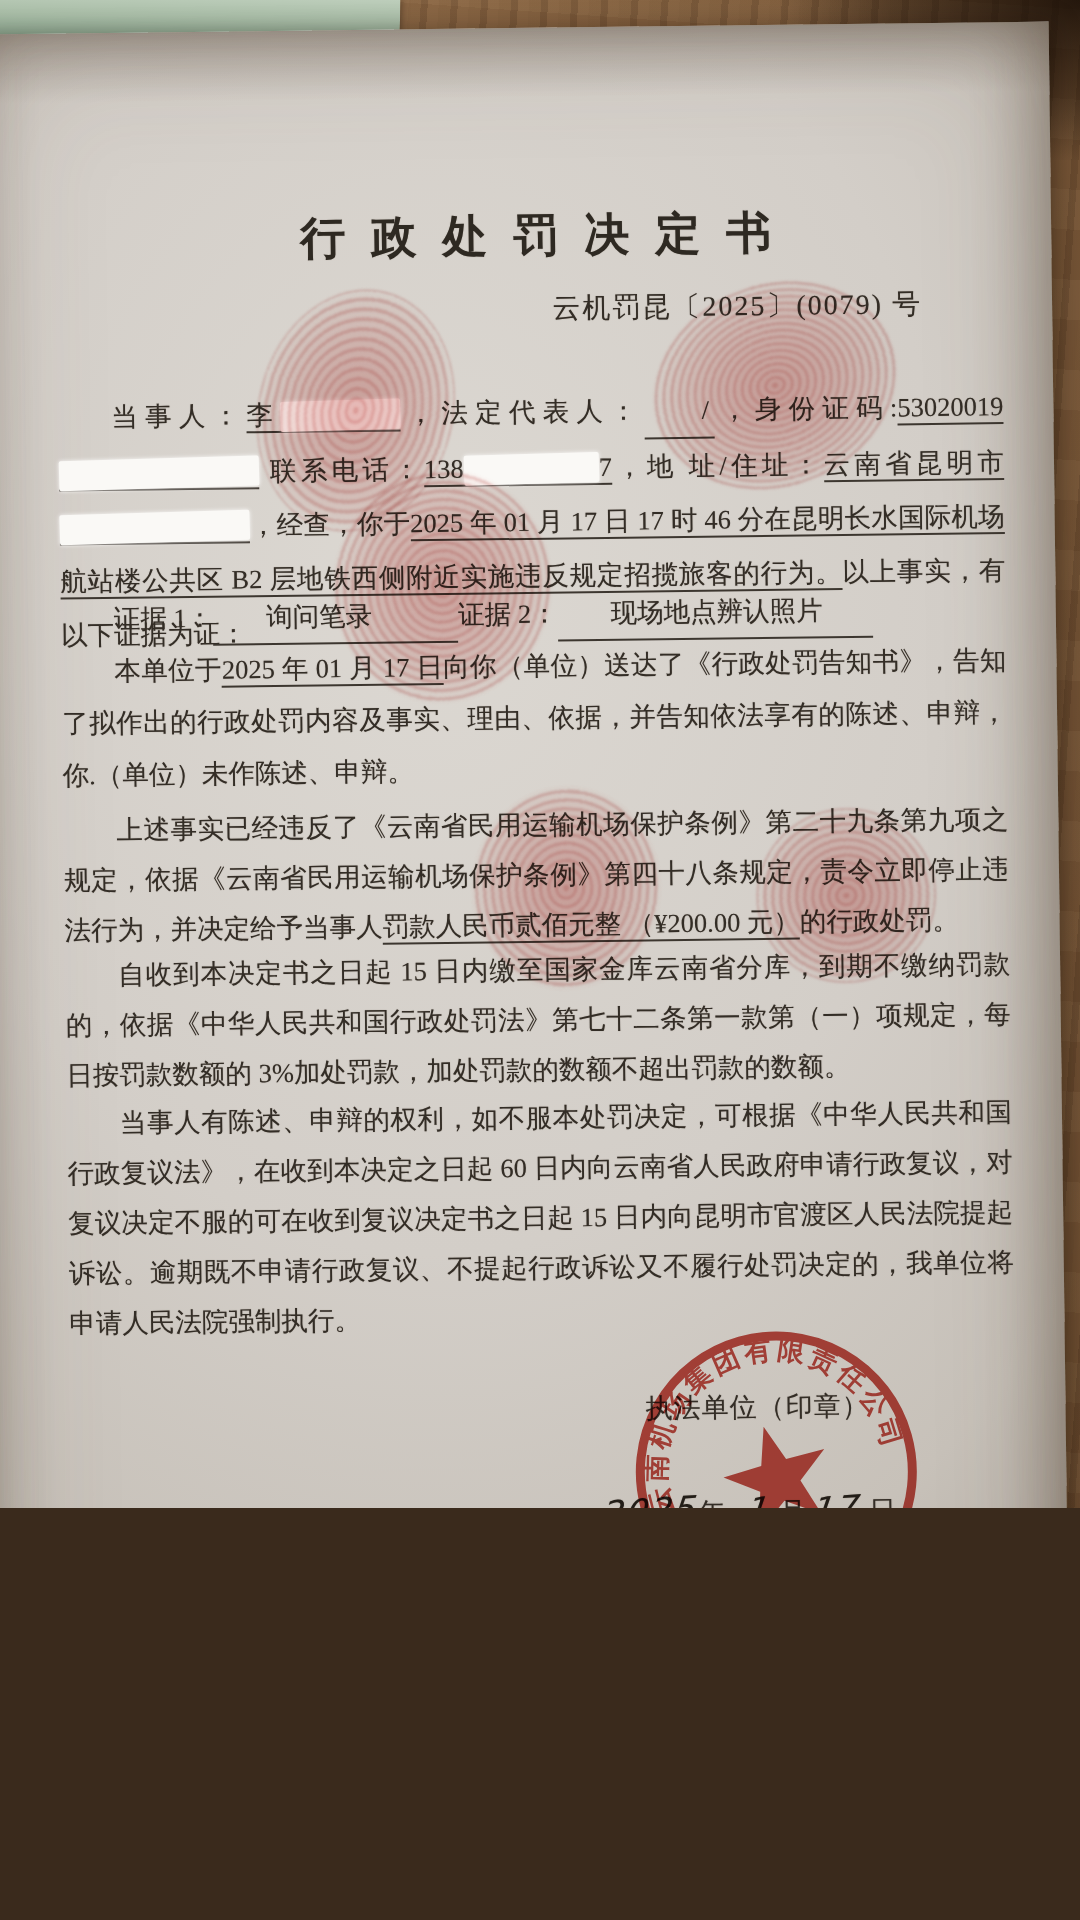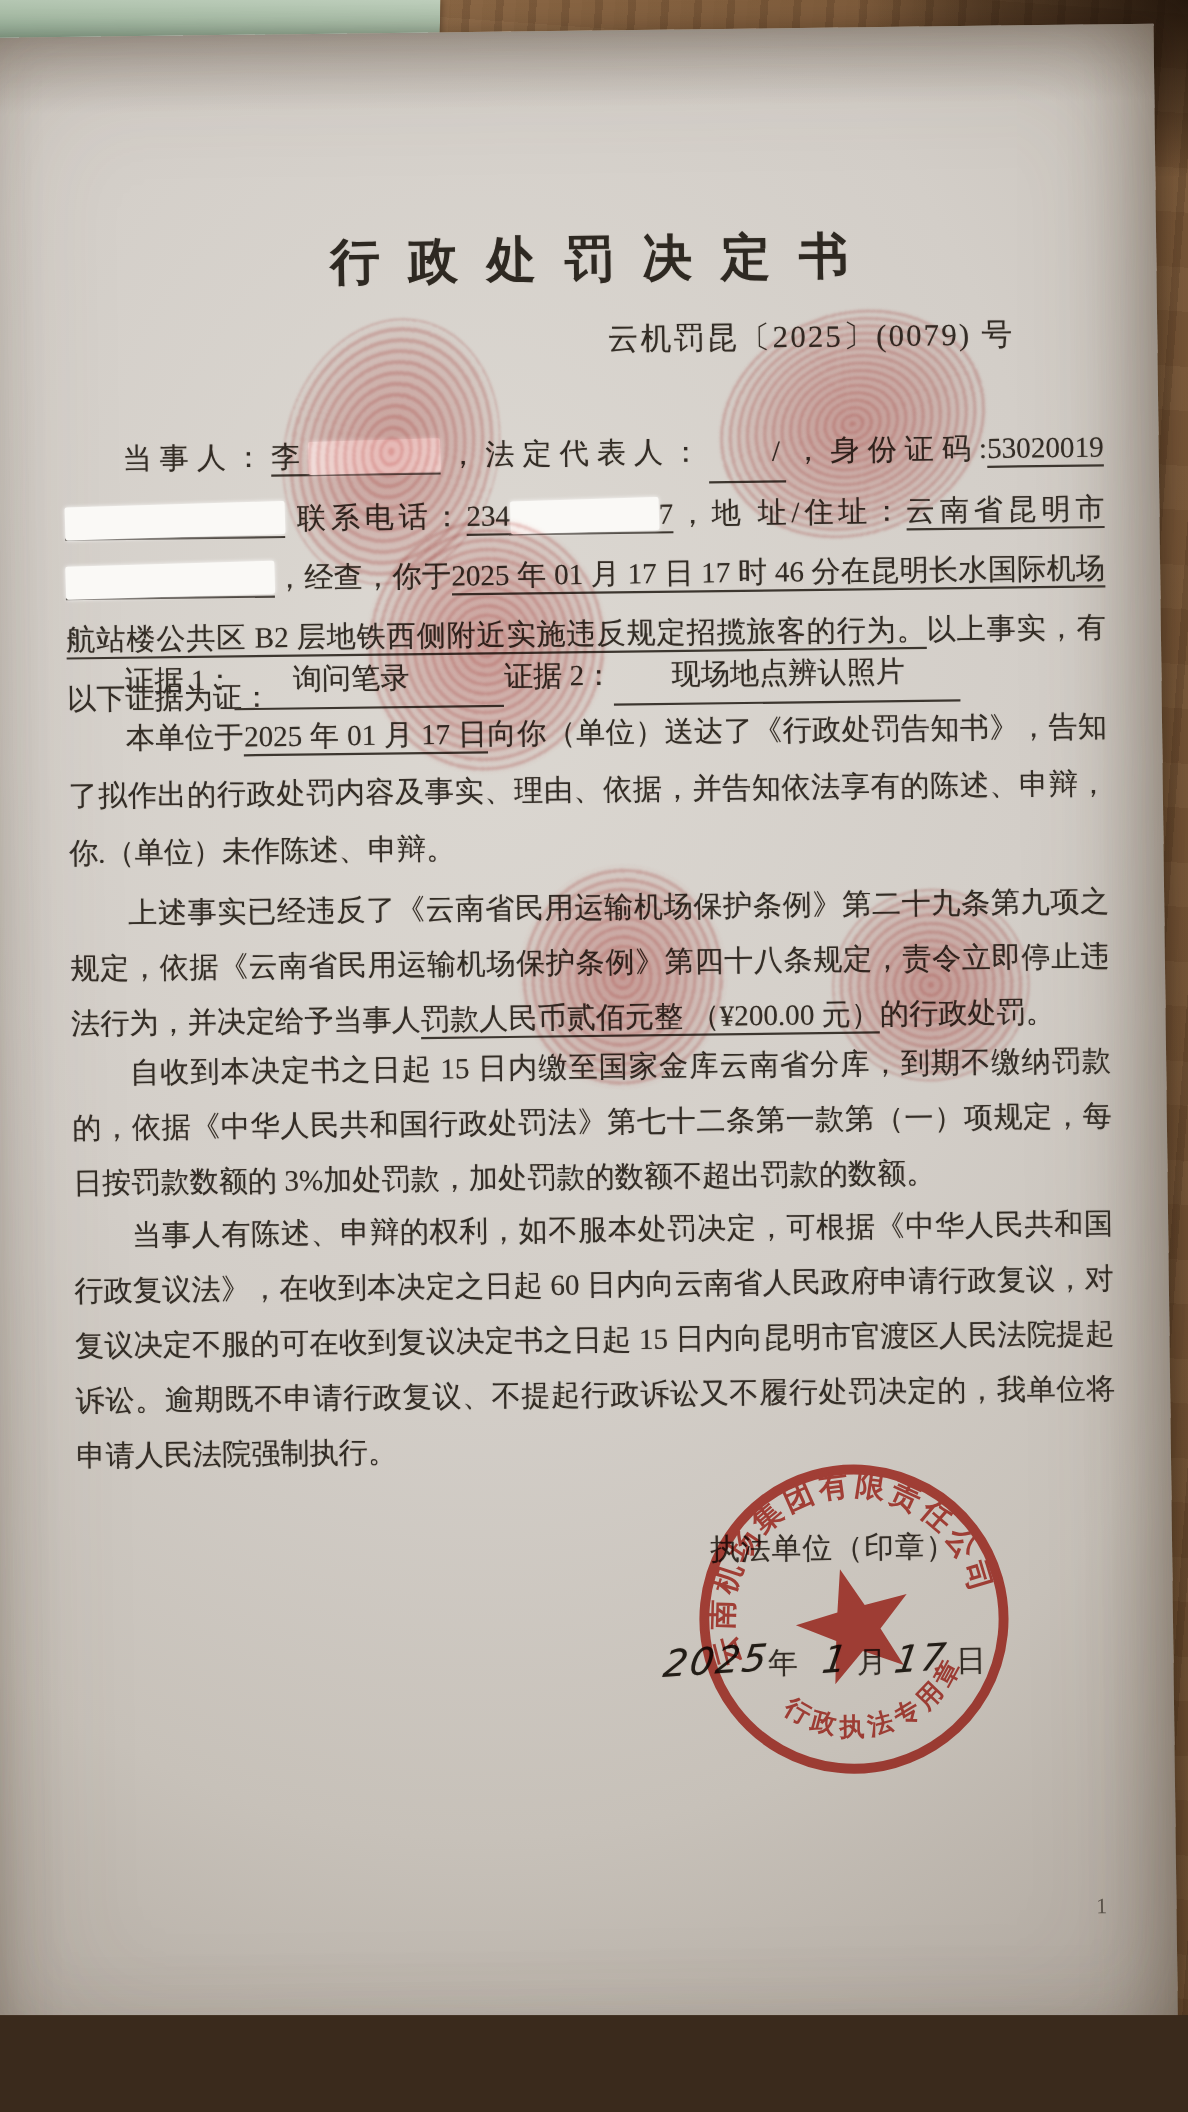--- a/index.html
+++ b/index.html
@@ -1,17 +1,17 @@
 <!DOCTYPE html>
 <html><head>
 <meta charset="utf-8">
 <style>
   html,body{margin:0;padding:0;background:#3a2a1c;}
   .photo{
-    position:relative; width:1080px; height:1832px; overflow:hidden;
+    position:relative; width:1080px; height:1508px; overflow:hidden;
     background:linear-gradient(100deg,#96724f 0%,#83603f 45%,#6b4c30 100%);
     font-family:"Liberation Serif","DejaVu Serif",serif;
   }
   
   .wood-grain{
     position:absolute; inset:0;
     background:
       repeating-linear-gradient(94deg, rgba(60,38,20,.20) 0 7px, rgba(0,0,0,0) 7px 18px, rgba(120,88,55,.18) 18px 30px),
       repeating-linear-gradient(4deg, rgba(255,220,170,.05) 0 40px, rgba(0,0,0,0) 40px 90px);
   }
@@ -113,21 +113,21 @@
   <div class="white-sliver"></div>
   <div class="green-object"></div>
 
   <div class="paper">
 
     <div class="abs doc-title doc-text">行政处罚决定书</div>
     <div class="abs doc-number doc-text">云机罚昆〔2025〕(0079) 号</div>
 
     <div class="abs para p1 indent doc-text">
       <span>当事人：</span><span class="ul"><span>李</span><span class="redact rd-120"></span></span><span>，法定代表人：</span><span class="blank" style="min-width:70px;text-align:center;">/</span><span>，身份证码:</span><span class="ul"><span>53020019</span><span class="redact rd-200"></span></span>
-      <span>联系电话：</span><span class="ul"><span>234</span><span class="redact rd-135"></span><span>7</span></span><span>，地 址/住址：</span><span class="ul"><span>云南省昆明市</span><span class="redact rd-190"></span></span><span>，经查，你于</span><span class="ul">2025 年 01 月 17 日 17 时 46 分在昆明长水国际机场航站楼公共区 B2 层地铁西侧附近实施违反规定招揽旅客的行为。</span><span>以上事实，有以下证据为证：</span>
+      <span>联系电话：</span><span class="ul"><span>138</span><span class="redact rd-135"></span><span>7</span></span><span>，地 址/住址：</span><span class="ul"><span>云南省昆明市</span><span class="redact rd-190"></span></span><span>，经查，你于</span><span class="ul">2025 年 01 月 17 日 17 时 46 分在昆明长水国际机场航站楼公共区 B2 层地铁西侧附近实施违反规定招揽旅客的行为。</span><span>以上事实，有以下证据为证：</span>
     </div>
 
     <div class="abs para evidence indent doc-text">
       <span>证据 1：</span><span class="blank ev1">询问笔录</span><span>证据 2：</span><span class="blank ev2">现场地点辨认照片</span>
     </div>
 
     <div class="abs para p2 indent doc-text">
       <span>本单位于</span><span class="ul">2025 年 01 月 17 日</span><span>向你（单位）送达了《行政处罚告知书》，告知了拟作出的行政处罚内容及事实、理由、依据，并告知依法享有的陈述、申辩，你.（单位）未作陈述、申辩。</span>
     </div>
 

